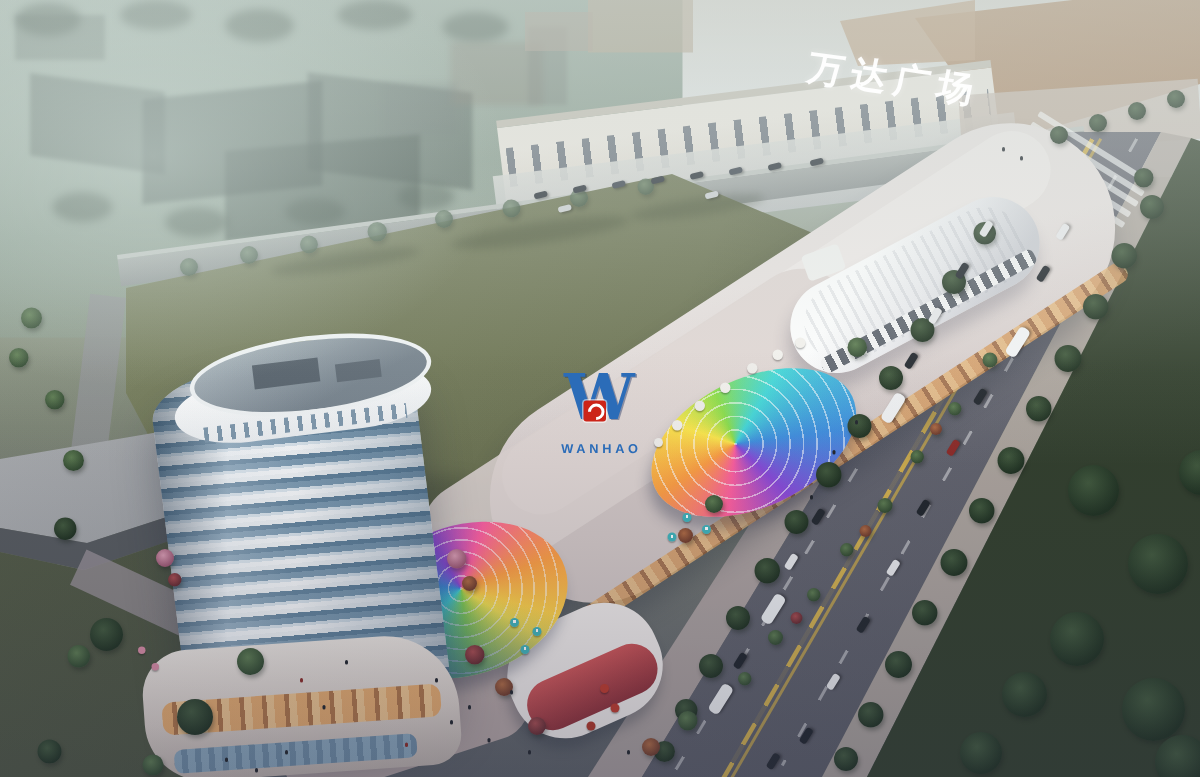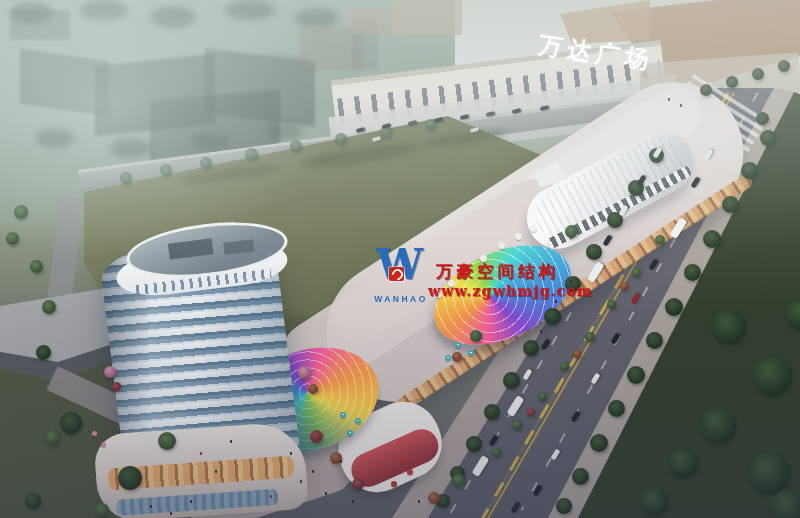--- a/index.html
+++ b/index.html
@@ -305,17 +305,15 @@
   <div class="mall-sign">万达广场</div>
 
   <div class="abs" style="left:0;top:0;width:800px;height:518px;pointer-events:none;">
     <div class="abs" style="left:372px;top:246px;width:58px;height:58px;">
       <span class="abs" style="left:4px;top:-6px;font-family:'DejaVu Serif','Liberation Serif',serif;font-size:42px;font-weight:bold;color:#2b6cb8;text-shadow:1px 1px 0 rgba(20,40,90,.4);">W</span>
       <span class="abs" style="left:17px;top:21px;width:15px;height:14px;background:#cc2418;border-radius:2px;box-shadow:0 0 0 1px rgba(255,255,255,.5);">
         <span class="abs" style="left:3px;top:2px;width:7px;height:7px;border:2px solid #fff;border-bottom-color:transparent;border-radius:50%;transform:rotate(45deg);"></span>
       </span>
       <span class="abs" style="left:-2px;top:48px;width:62px;text-align:center;font-size:8.5px;font-weight:bold;letter-spacing:2.5px;color:#2b6cb8;">WANHAO</span>
     </div>
-    <div class="wm-cn">万豪空间结构</div>
-    <div class="wm-url">www.zgwhmjg.com</div>
   </div>
 
 </div>
 
 </body></html>

